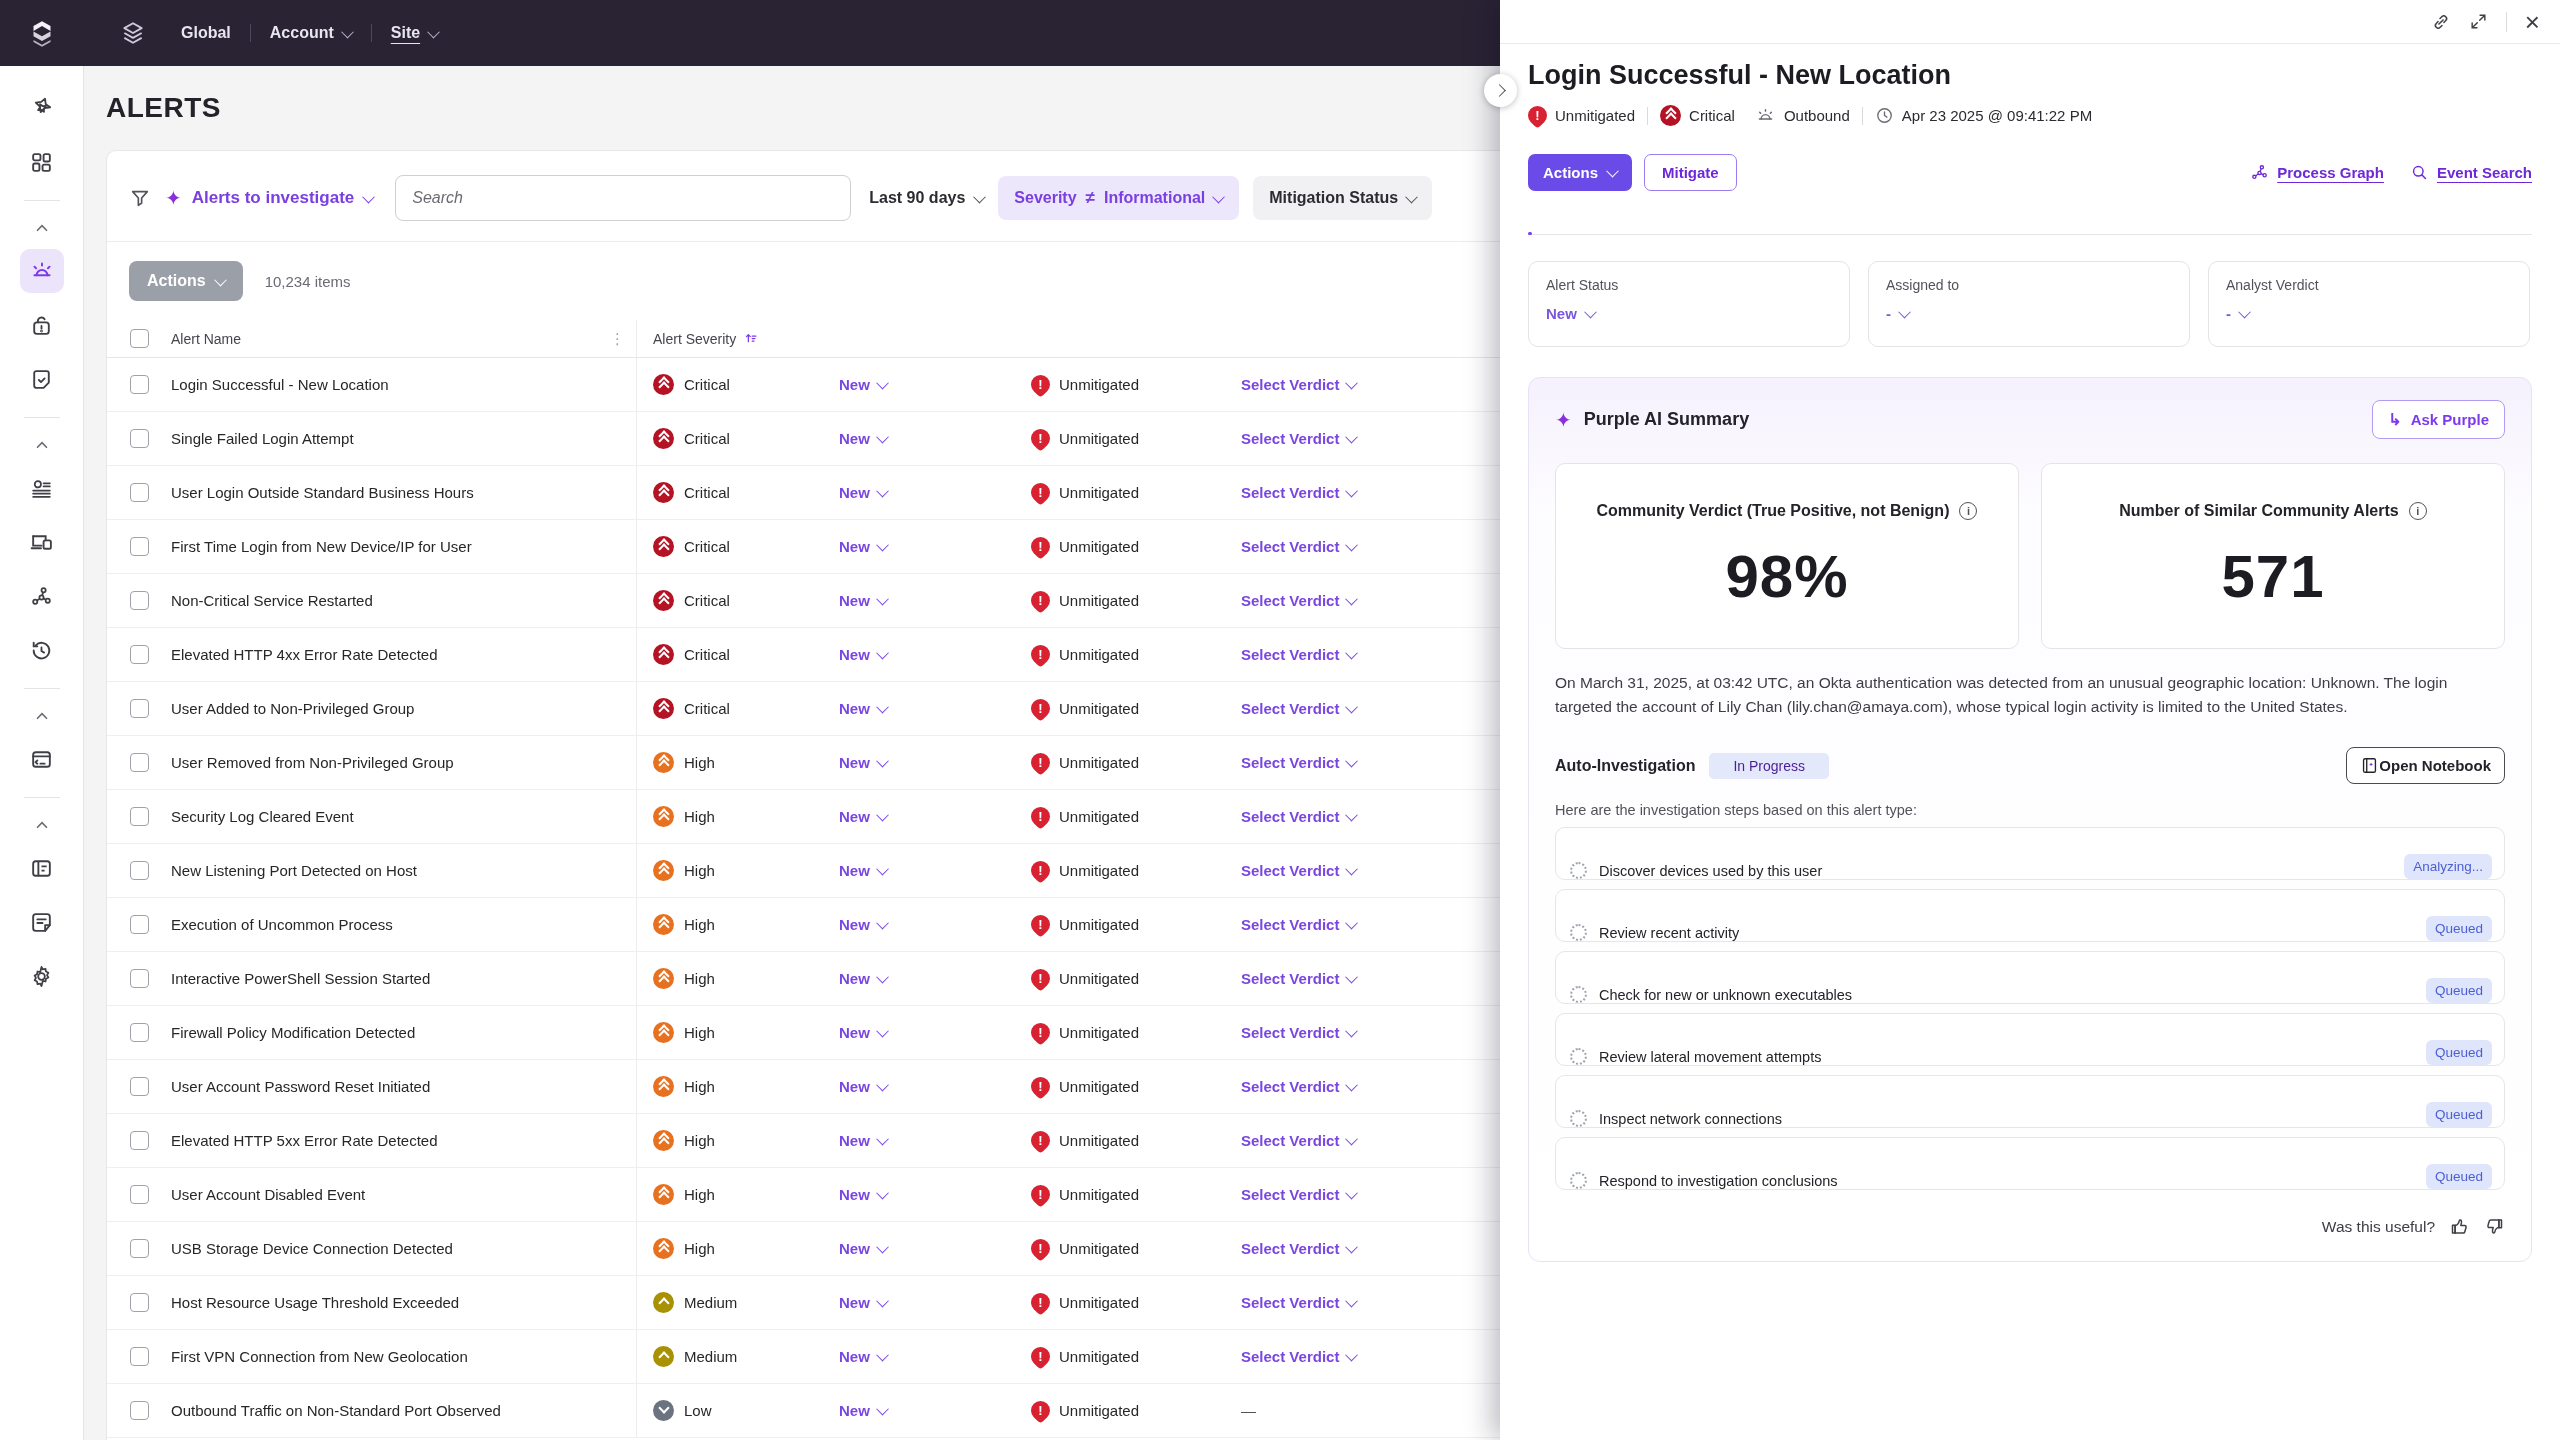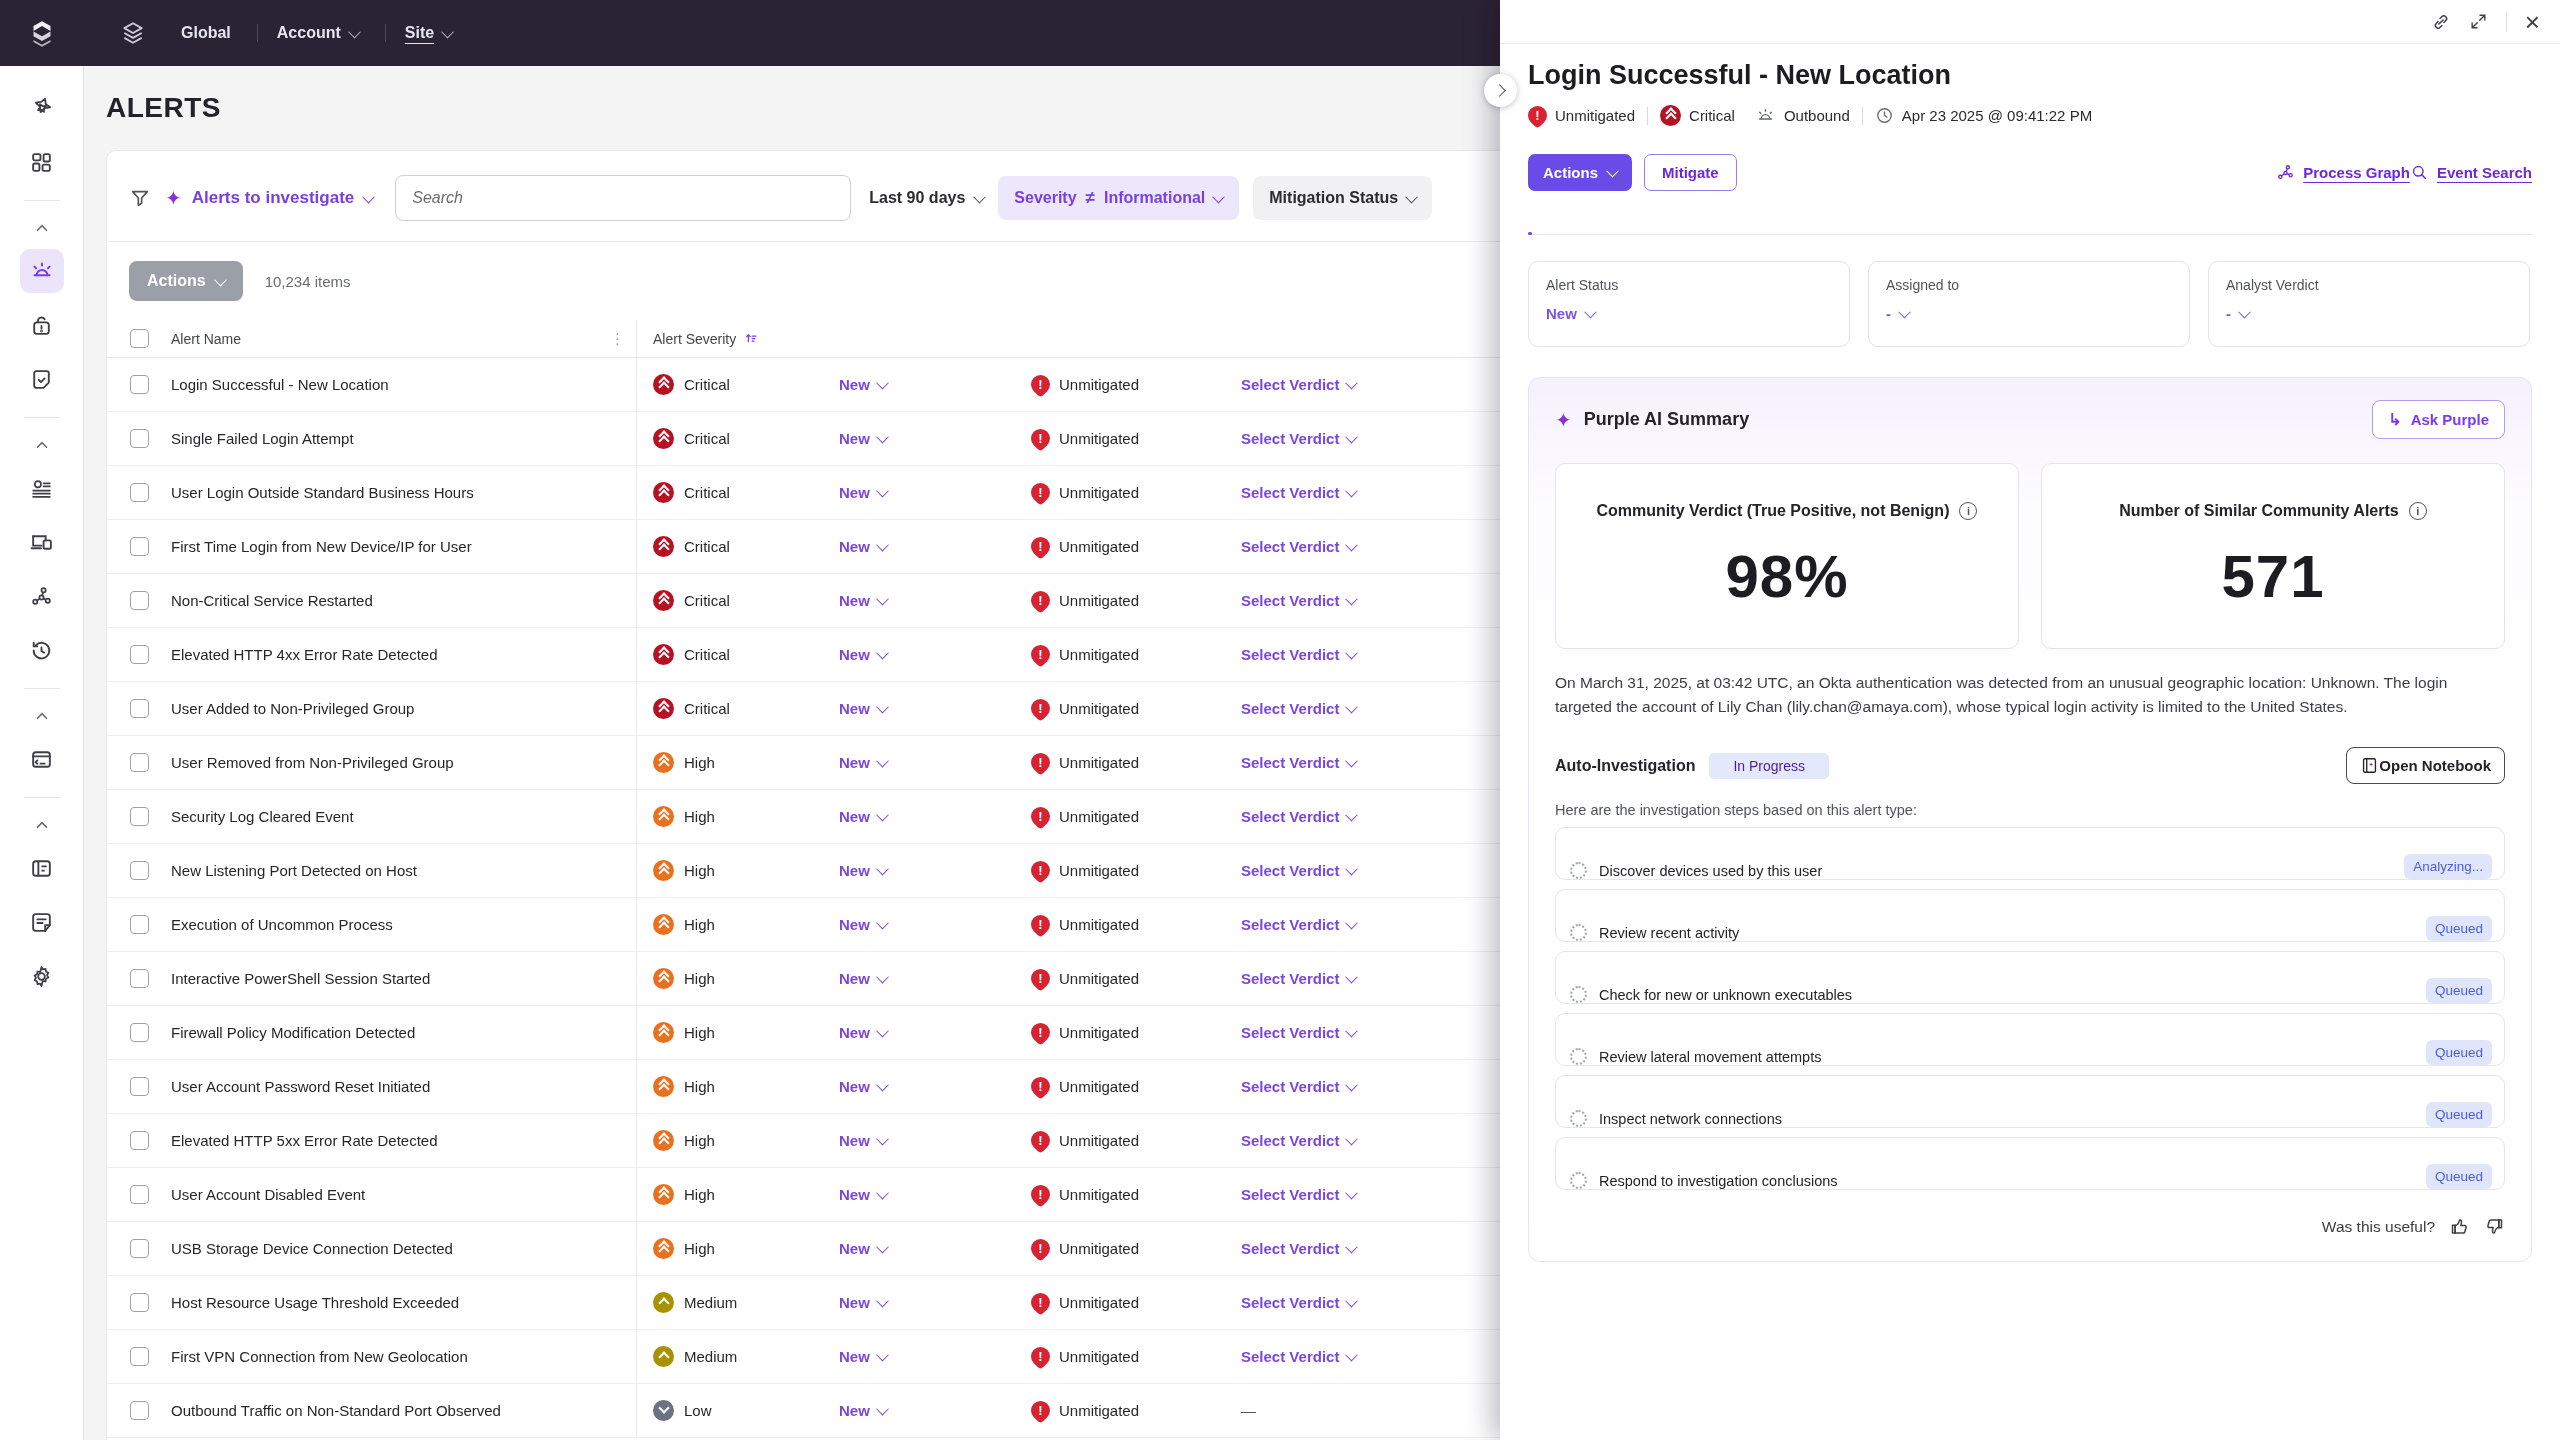--- a/index.html
+++ b/index.html
@@ -2,21 +2,21 @@
 <html><head>
 <meta charset="utf-8">
 <style>
   *{box-sizing:border-box;margin:0;padding:0}
   html,body{width:2560px;height:1440px;overflow:hidden;background:#f4f4f5;
     font-family:"Liberation Sans","DejaVu Sans",sans-serif;color:#27272a}
   svg{display:block}
   
   .topbar{position:absolute;left:0;top:0;width:2560px;height:66px;background:#2a2334;display:flex;align-items:center;z-index:5}
   .logo-box{width:84px;height:66px;display:flex;align-items:center;justify-content:center}
-  .scope{display:flex;align-items:center;gap:7px;color:#e7e5ee;font-size:16px;font-weight:700}
+  .scope{display:flex;align-items:center;gap:0;color:#e7e5ee;font-size:16px;font-weight:700}
   .scope-layers{margin:0 16px 0 36px}
   .scope-item{display:flex;align-items:center;gap:9px;padding:0 19px;cursor:pointer}
   .scope-item + .scope-item{border-left:1px solid #4d4660}
   .scope-item.active .scope-label{text-decoration:underline;text-underline-offset:5px}
   .chev-down{display:inline-block;width:9px;height:9px;border-right:1.8px solid currentColor;border-bottom:1.8px solid currentColor;transform:rotate(45deg) translate(-1px,-1px)}
   .scope-item .chev-down{color:#b9b3c8}
   
   .sidebar{position:absolute;left:0;top:66px;width:84px;height:1374px;background:#fff;border-right:1px solid #e4e4e7;display:flex;flex-direction:column;align-items:center;padding-top:20px;z-index:4}
   .side-icon{width:44px;height:44px;border-radius:10px;display:flex;align-items:center;justify-content:center;margin-bottom:10px;cursor:pointer;color:#3f3f46}
   .side-icon.active{background:#ece4fb;color:#7c3aed}
@@ -74,21 +74,21 @@
   .collapse-btn{position:absolute;left:-16px;top:74px;width:33px;height:33px;border-radius:50%;background:#fff;box-shadow:0 1px 6px rgba(0,0,0,.25);display:flex;align-items:center;justify-content:center;cursor:pointer}
   .collapse-btn::before{content:"";width:8px;height:8px;border-right:1.8px solid #52525b;border-top:1.8px solid #52525b;transform:rotate(45deg);margin-right:2px}
   .panel-body{padding:16px 28px 0}
   .p-title{font-size:27px;font-weight:700;color:#1c1c22}
   .badge-row{display:flex;align-items:center;gap:12px;margin-top:14px;font-size:15px;color:#2b2b31}
   .badge-item{display:flex;align-items:center;gap:8px}
   .b-div{width:1px;height:18px;background:#d9d9de}
   .btn-row{display:flex;align-items:center;margin-top:28px}
   .btn-actions{display:flex;align-items:center;gap:10px;background:#6a4be8;color:#fff;font-size:15px;font-weight:700;border:none;border-radius:7px;padding:10px 15px;cursor:pointer}
   .btn-mitigate{margin-left:12px;background:#fff;color:#6d28d9;font-size:15px;font-weight:700;border:1px solid #9b7bf0;border-radius:7px;padding:9px 17px;cursor:pointer}
-  .hdr-links{margin-left:auto;display:flex;align-items:center;}
+  .hdr-links{margin-left:auto;display:flex;align-items:center;gap:26px}
   .hdr-link{display:flex;align-items:center;gap:8px;color:#6d28d9;font-size:15px;font-weight:700;text-decoration:underline;text-underline-offset:4px;cursor:pointer}
   .tabs{display:flex;gap:30px;margin-top:24px;border-bottom:1px solid #e6e6e9}
   .tab{position:relative;font-size:15px;color:#45454d;padding:6px 2px 13px;cursor:pointer;white-space:nowrap}
   .tab.active{color:#7c3aed;font-weight:700}
   .tab.active::after{content:"";position:absolute;left:0;right:0;bottom:-1px;height:3px;border-radius:2px;background:#7c3aed}
   .fields-row{display:flex;gap:18px;margin-top:26px}
   .field-card{width:322px;height:86px;border:1px solid #e4e4e7;border-radius:10px;padding:15px 17px}
   .field-label{font-size:14px;color:#52525b}
   .field-value{display:flex;align-items:center;gap:9px;margin-top:12px;color:#7a56de;font-size:15px;font-weight:700;cursor:pointer}
   .ai-card{margin-top:30px;border:1px solid #e8e2f7;border-radius:12px;padding:22px 26px 24px;

